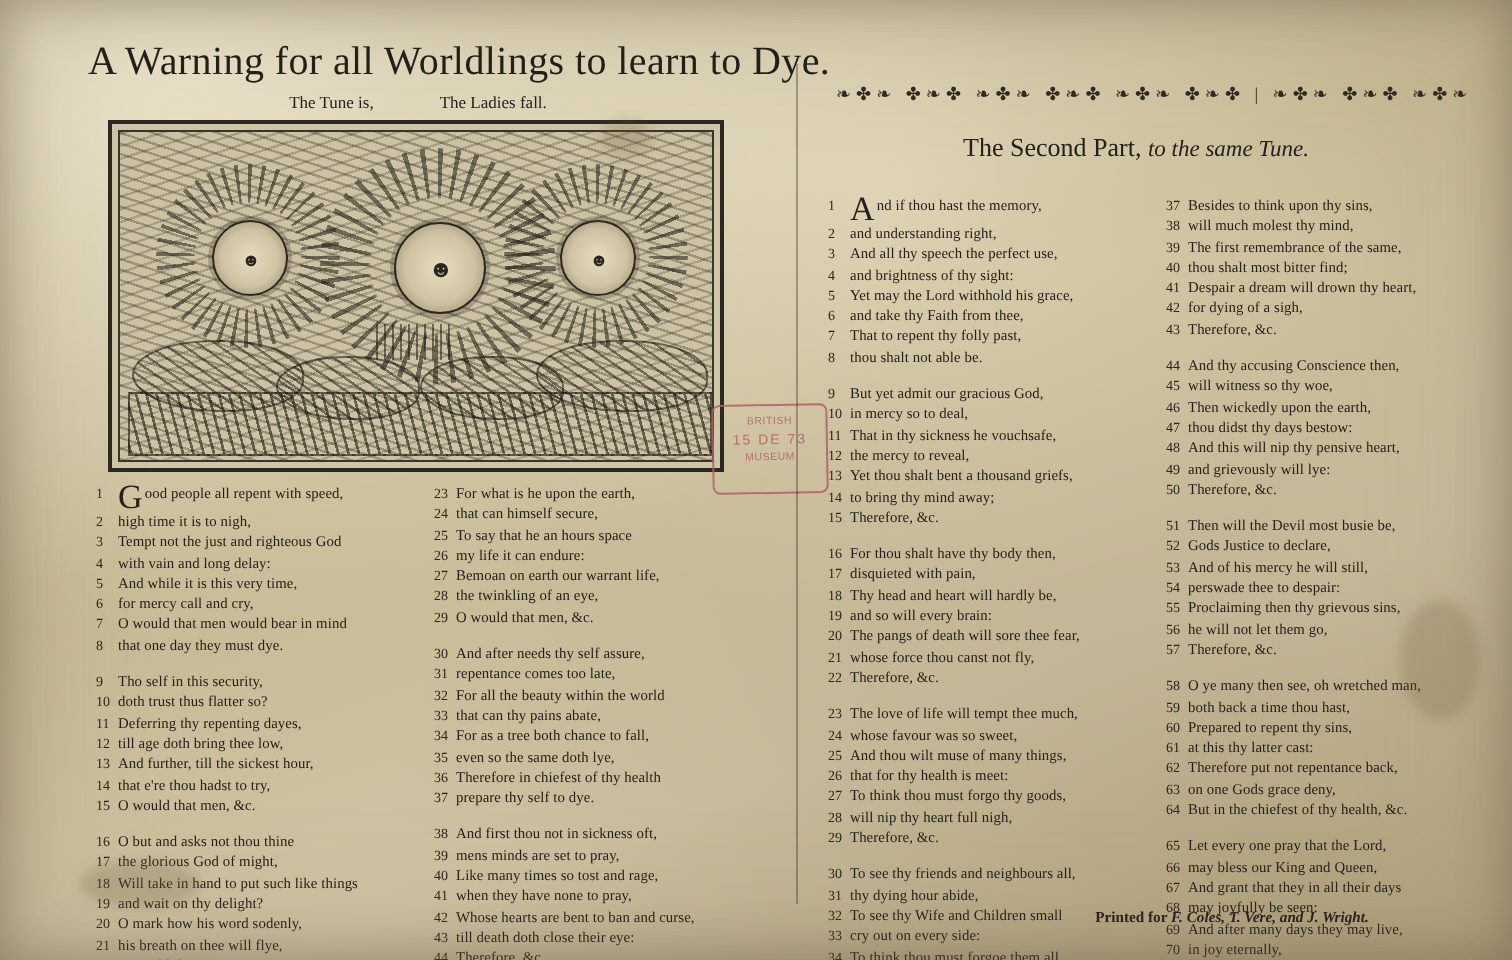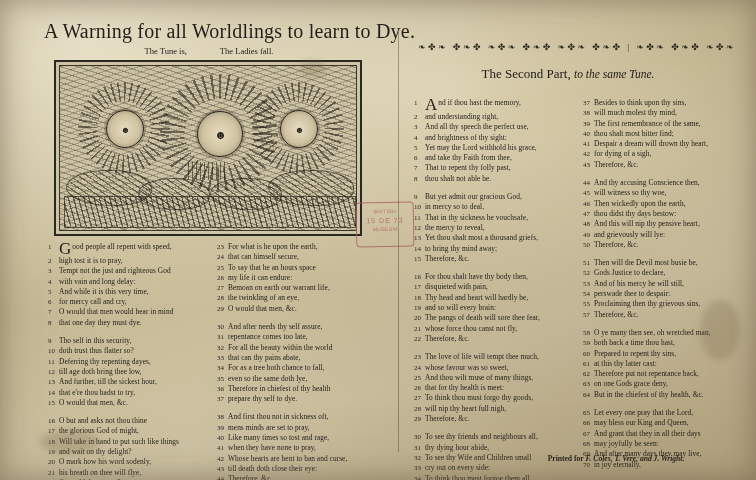--- a/index.html
+++ b/index.html
@@ -291,21 +291,21 @@
 
     <div class="verse-area">
       <div class="vcol" id="lcol1">
           <div class="stanza">
             <div class="line">
               <span class="lnum">1</span>
               <span class="ltext"><span class="dropcap">G</span><span>ood people all repent with speed,</span></span>
             </div>
             <div class="line">
               <span class="lnum">2</span>
-              <span class="ltext">high tost it is to pray,</span>
+              <span class="ltext">high time it is to nigh,</span>
             </div>
             <div class="line">
               <span class="lnum">3</span>
               <span class="ltext">Tempt not the just and righteous God</span>
             </div>
             <div class="line">
               <span class="lnum">4</span>
               <span class="ltext">with vain and long delay:</span>
             </div>
             <div class="line">
@@ -540,21 +540,21 @@
             <div class="line">
               <span class="lnum">11</span>
               <span class="ltext">That in thy sickness he vouchsafe,</span>
             </div>
             <div class="line">
               <span class="lnum">12</span>
               <span class="ltext">the mercy to reveal,</span>
             </div>
             <div class="line">
               <span class="lnum">13</span>
-              <span class="ltext">Yet thou shalt most a thousand griefs,</span>
+              <span class="ltext">Yet thou shalt bent a thousand griefs,</span>
             </div>
             <div class="line">
               <span class="lnum">14</span>
               <span class="ltext">to bring thy mind away;</span>
             </div>
             <div class="line">
               <span class="lnum">15</span>
               <span class="ltext">Therefore, &amp;c.</span>
             </div>
           </div>
@@ -715,20 +715,24 @@
               <span class="lnum">53</span>
               <span class="ltext">And of his mercy he will still,</span>
             </div>
             <div class="line">
               <span class="lnum">54</span>
               <span class="ltext">perswade thee to despair:</span>
             </div>
             <div class="line">
               <span class="lnum">55</span>
               <span class="ltext">Proclaiming then thy grievous sins,</span>
+            </div>
+            <div class="line">
+              <span class="lnum">56</span>
+              <span class="ltext">he will not let them go,</span>
             </div>
             <div class="line">
               <span class="lnum">57</span>
               <span class="ltext">Therefore, &amp;c.</span>
             </div>
           </div>
           <div class="stanza">
             <div class="line">
               <span class="lnum">58</span>
               <span class="ltext">O ye many then see, oh wretched man,</span>

